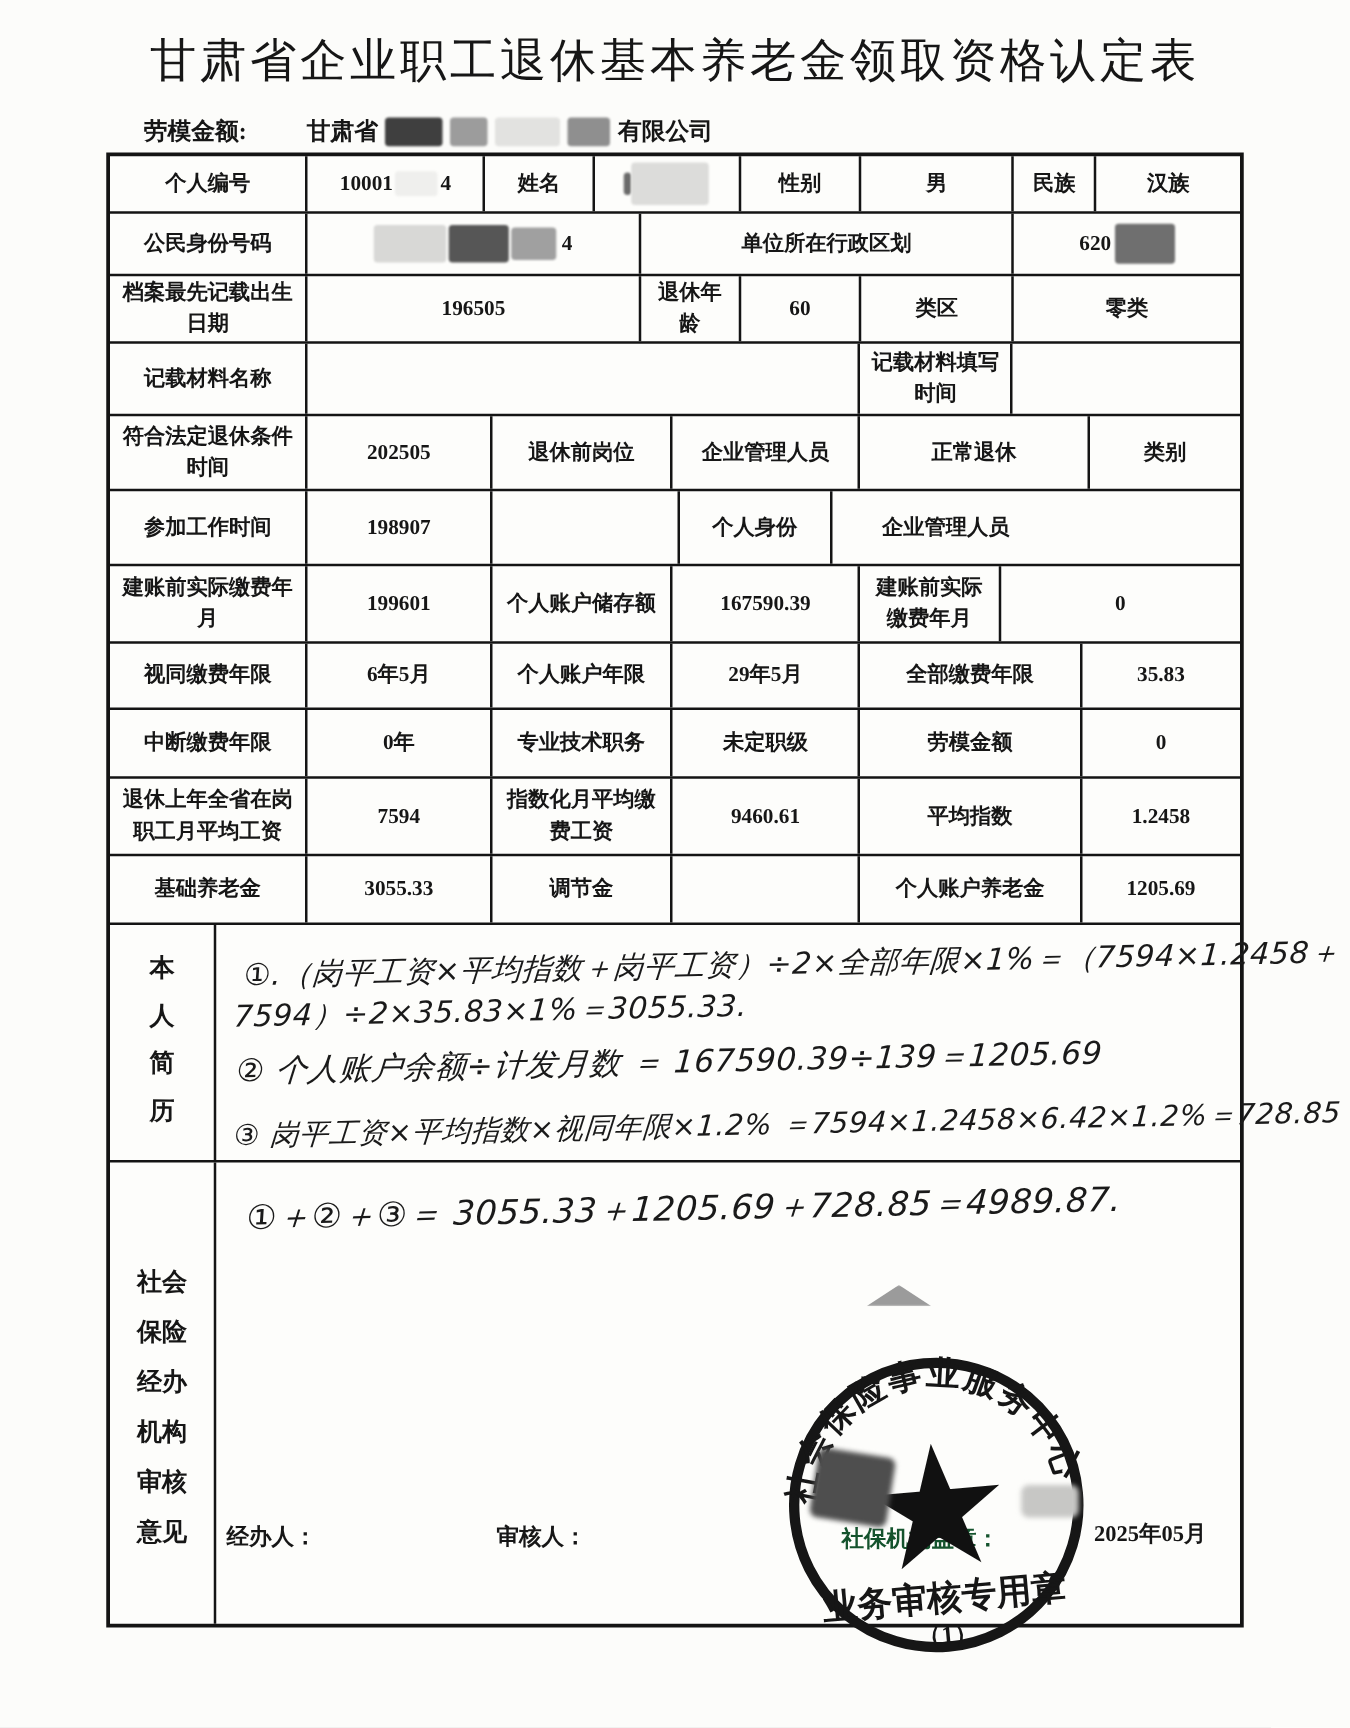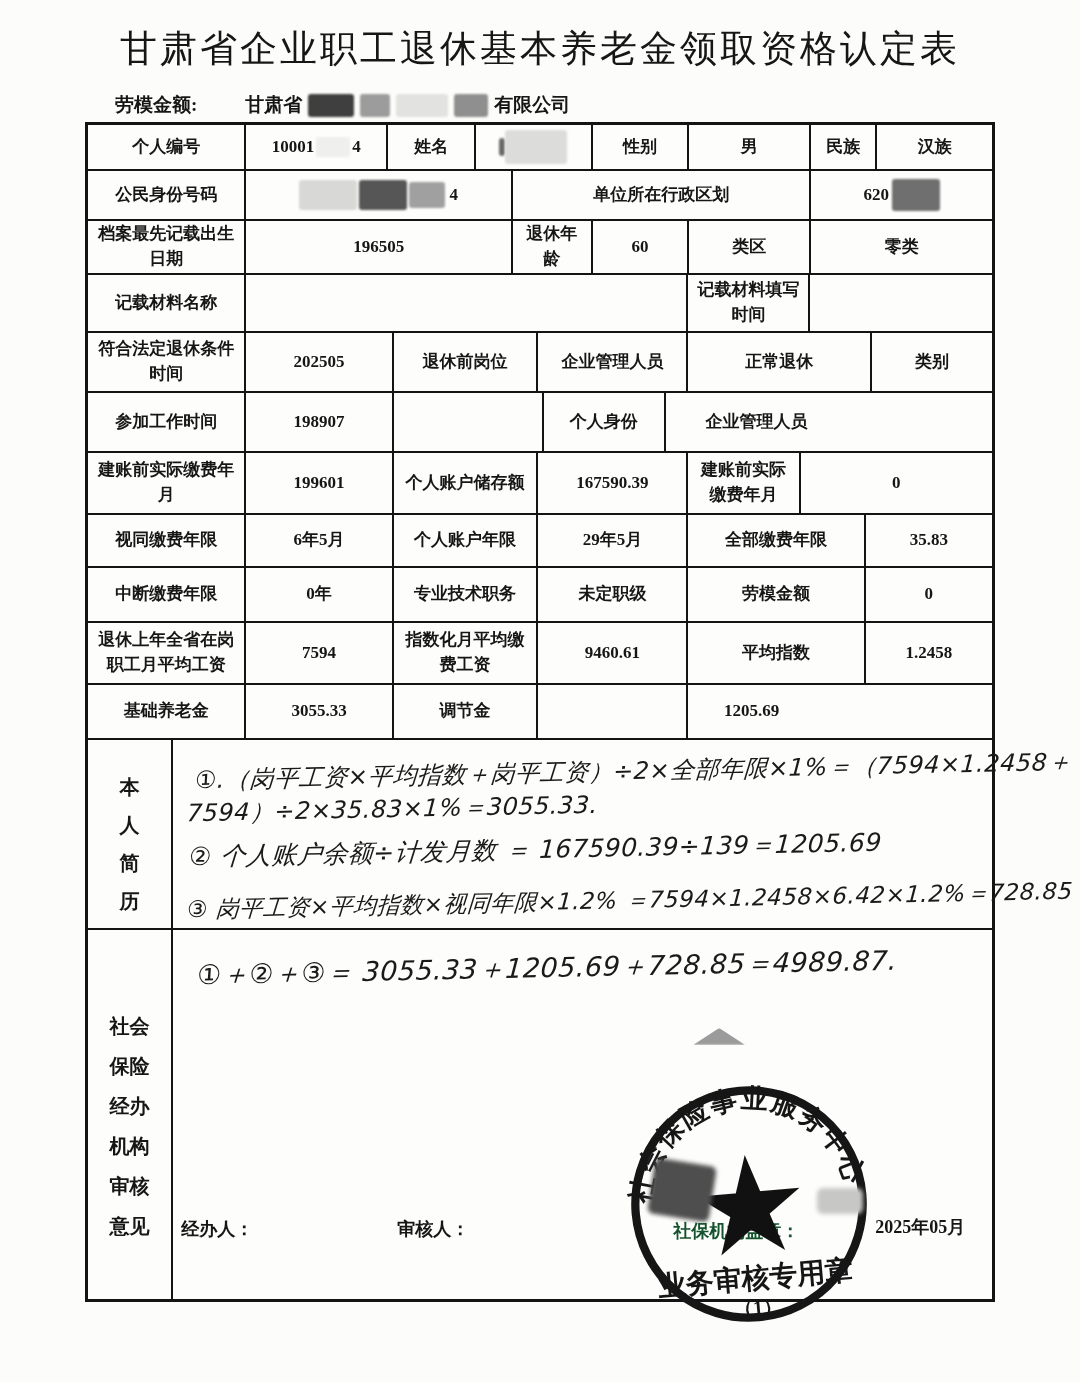--- a/index.html
+++ b/index.html
@@ -168,25 +168,26 @@
       <div class="cell" style="width:19.6%">平均指数</div>
       <div class="cell" style="width:14.2%">1.2458</div>
     </div>
 
 
     <div class="trow" style="height:55px">
       <div class="cell" style="width:17.3%">基础养老金</div>
       <div class="cell" style="width:16.3%">3055.33</div>
       <div class="cell" style="width:16.0%">调节金</div>
       <div class="cell" style="width:16.6%"></div>
+      <div class="cell" style="width:19.6%">个人账户养老金</div>
       <div class="cell" style="width:14.2%">1205.69</div>
     </div>
 
     <div class="trow" style="height:190px">
-      <div class="cell side" style="width:9.2%;padding-top:28px;">
+      <div class="cell side" style="width:9.2%;padding-top:16px;">
         <div class="vtext v1">本人简历</div>
       </div>
       <div class="cell content-cell" style="width:90.8%">
         <div class="hand" style="top:14px;left:22px;font-size:24px;">①.（岗平工资×平均指数＋岗平工资）÷2×全部年限×1%＝（7594×1.2458＋</div>
         <div class="hand" style="top:52px;left:14px;font-size:24px;">7594）÷2×35.83×1%＝3055.33.</div>
         <div class="hand" style="top:92px;left:16px;font-size:25px;">② 个人账户余额÷计发月数 ＝ 167590.39÷139＝1205.69</div>
         <div class="hand" style="top:144px;left:14px;font-size:23px;">③ 岗平工资×平均指数×视同年限×1.2% ＝7594×1.2458×6.42×1.2%＝728.85</div>
       </div>
     </div>
 

